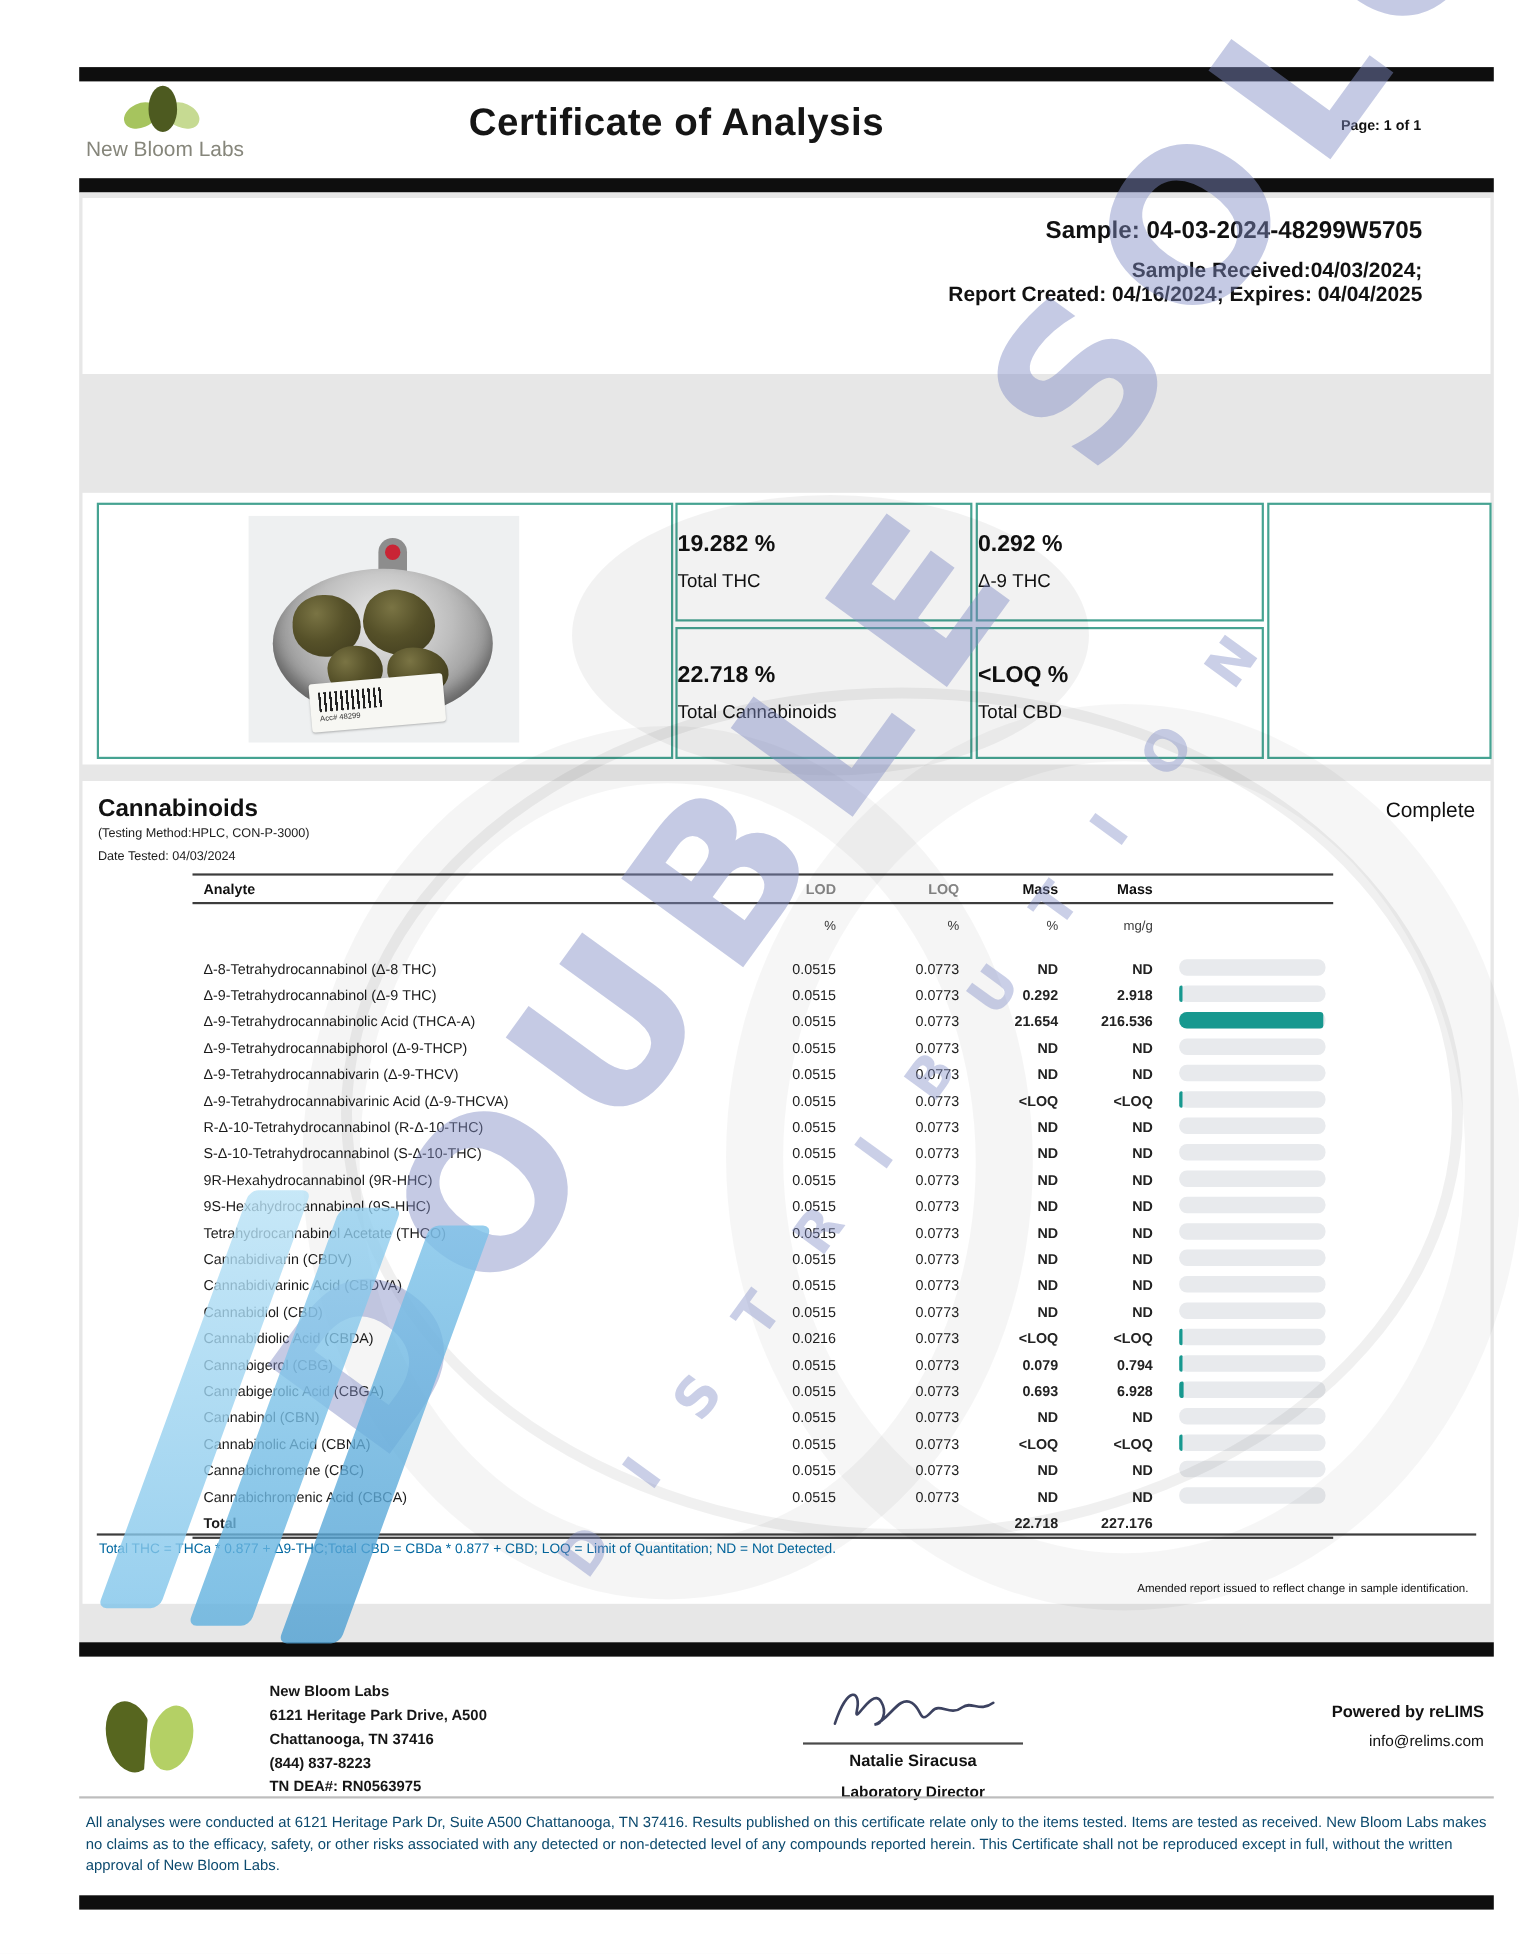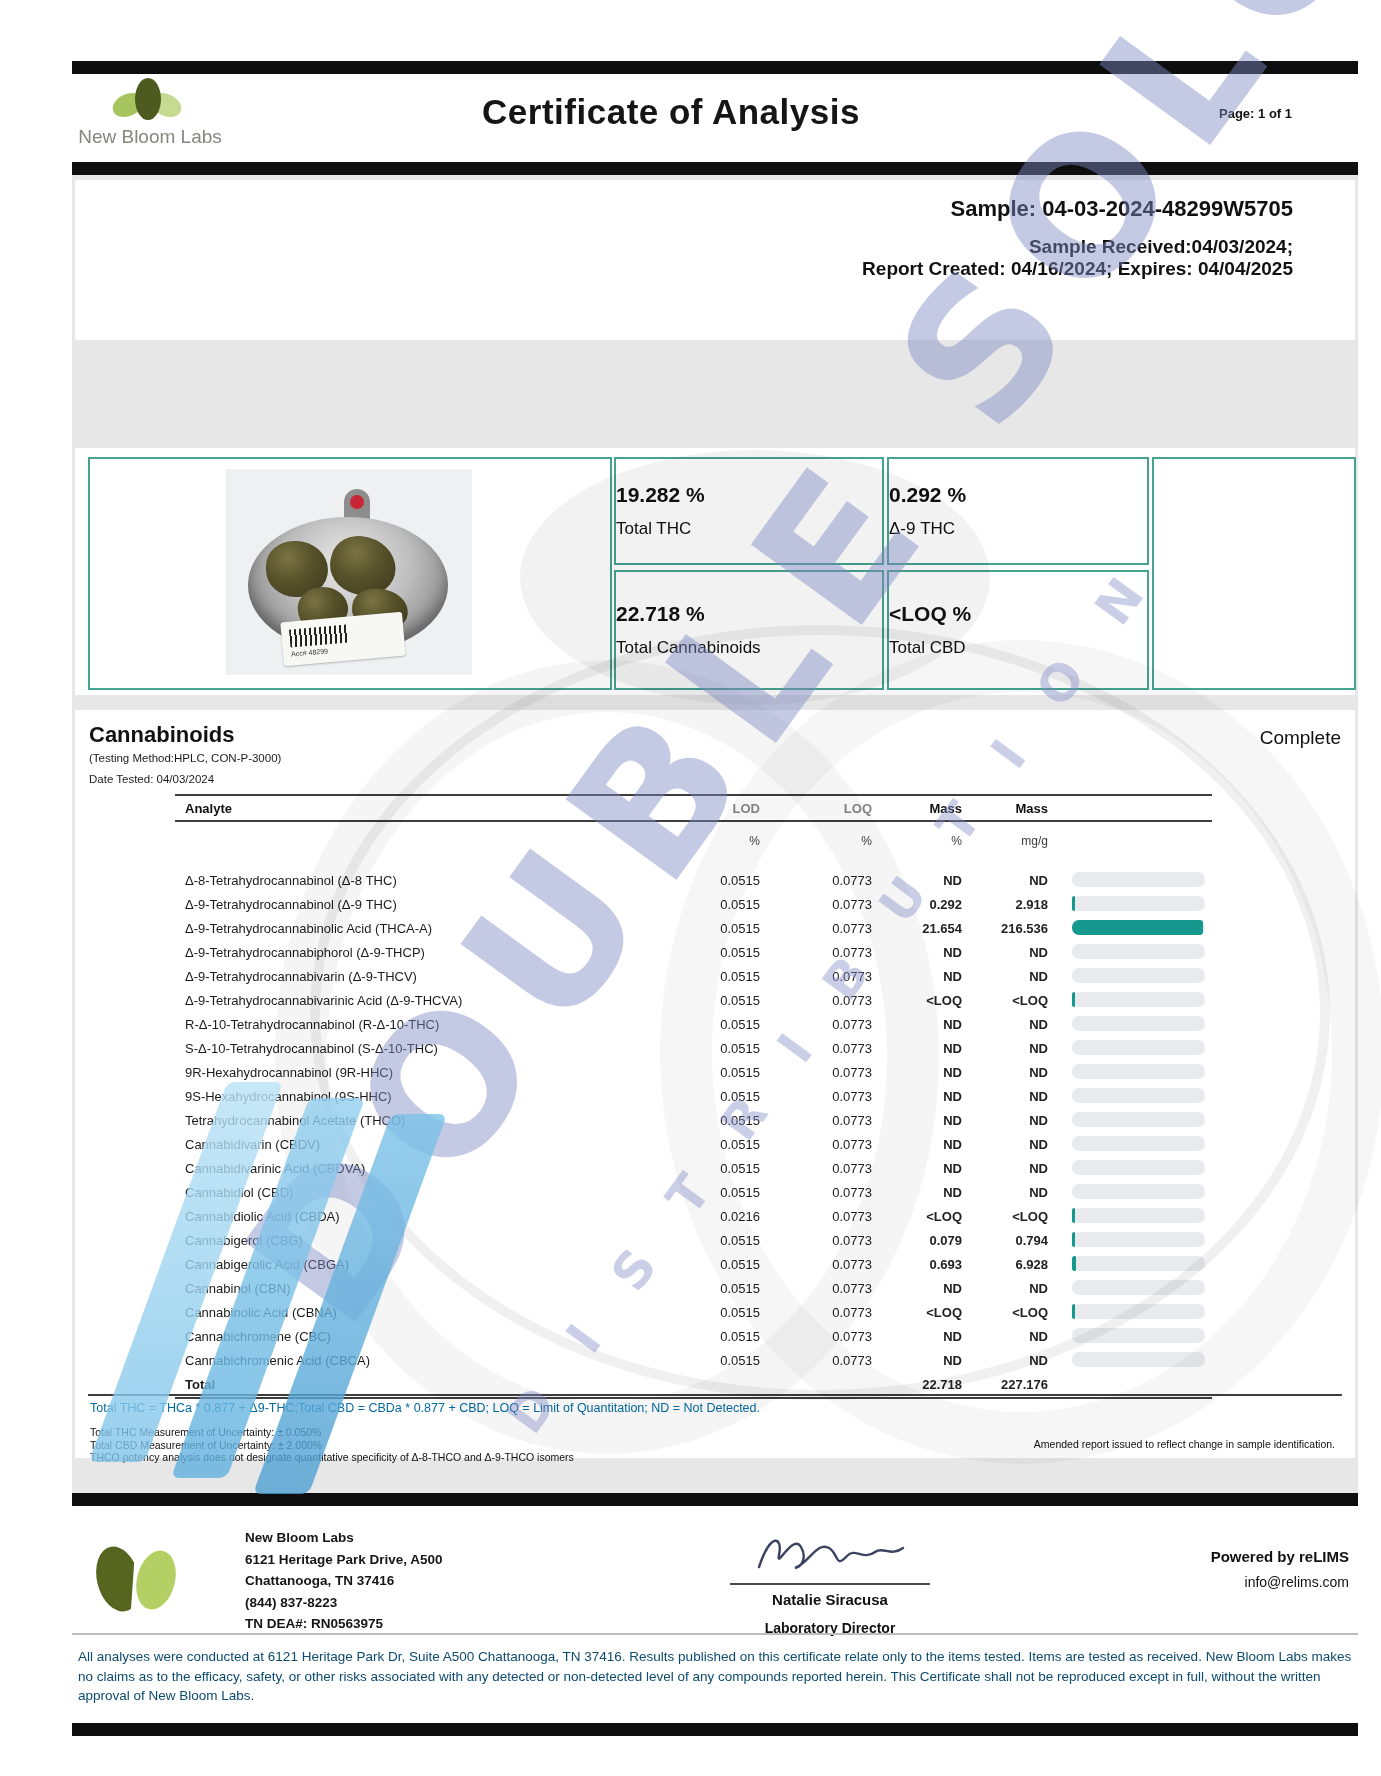--- a/index.html
+++ b/index.html
@@ -9,21 +9,21 @@
   .canvas{position:absolute;left:72px;top:175px;width:1286px;height:1331px;background:#e7e7e7;}
   .card{position:absolute;background:#ffffff;}
 
   
   .h-logo{position:absolute;left:112px;top:78px;width:72px;height:48px;}
   .h-leaf{position:absolute;width:32px;height:22px;border-radius:50%;}
   .h-leafL{left:0;top:16px;background:#a6c45e;transform:rotate(-24deg);}
   .h-leafR{left:38px;top:16px;background:#c6da92;transform:rotate(24deg);}
   .h-seed{position:absolute;left:23px;top:0;width:26px;height:42px;border-radius:50%;background:#4d5a20;}
   .brand{position:absolute;left:70px;top:126px;width:160px;text-align:center;font-size:19px;color:#86867b;}
-  .title{position:absolute;left:12px;top:92px;width:1230px;text-align:center;font-size:35px;font-weight:600;color:#151515;letter-spacing:.5px;padding-left:44px;}
+  .title{position:absolute;left:0;top:92px;width:1230px;text-align:center;font-size:35px;font-weight:600;color:#151515;letter-spacing:.5px;}
   .pageno{position:absolute;top:106px;right:89px;font-size:13px;font-weight:700;}
 
   
   .samp{position:absolute;right:62px;top:16px;text-align:right;}
   .samp-id{font-size:22px;font-weight:700;margin-bottom:14px;}
   .samp-line{font-size:19px;font-weight:700;line-height:22px;}
 
   
   .fruity-name{position:absolute;left:14px;top:11px;font-size:17px;font-weight:600;}
   .fruity-type{position:absolute;left:14px;top:39px;font-size:13.5px;}
@@ -441,25 +441,20 @@
           <div></div>
         <div class="c-num">22.718</div>
         <div class="c-num">227.176</div>
         <div></div>
       </div>
       <div class="rule-a"></div>
     </div>
 
     <div class="rule-w"></div>
     <div class="fnote">Total THC = THCa * 0.877 + Δ9-THC;Total CBD = CBDa * 0.877 + CBD; LOQ = Limit of Quantitation; ND = Not Detected.</div>
-    <div class="unc">
-      <div>Total THC Measurement of Uncertainty: ± 0.050%</div>
-      <div>Total CBD Measurement of Uncertainty: ± 2.000%</div>
-      <div>THCO potency analysis does not designate quantitative specificity of Δ-8-THCO and Δ-9-THCO isomers</div>
-    </div>
     <div class="amended">Amended report issued to reflect change in sample identification.</div>
   </div>
 
   <div class="blk" style="top:1493px"></div>
   <div class="f-logo">
     <div class="f-c1"></div>
     <div class="f-gap"></div>
     <div class="f-c2"></div>
   </div>
   <div class="f-addr">

